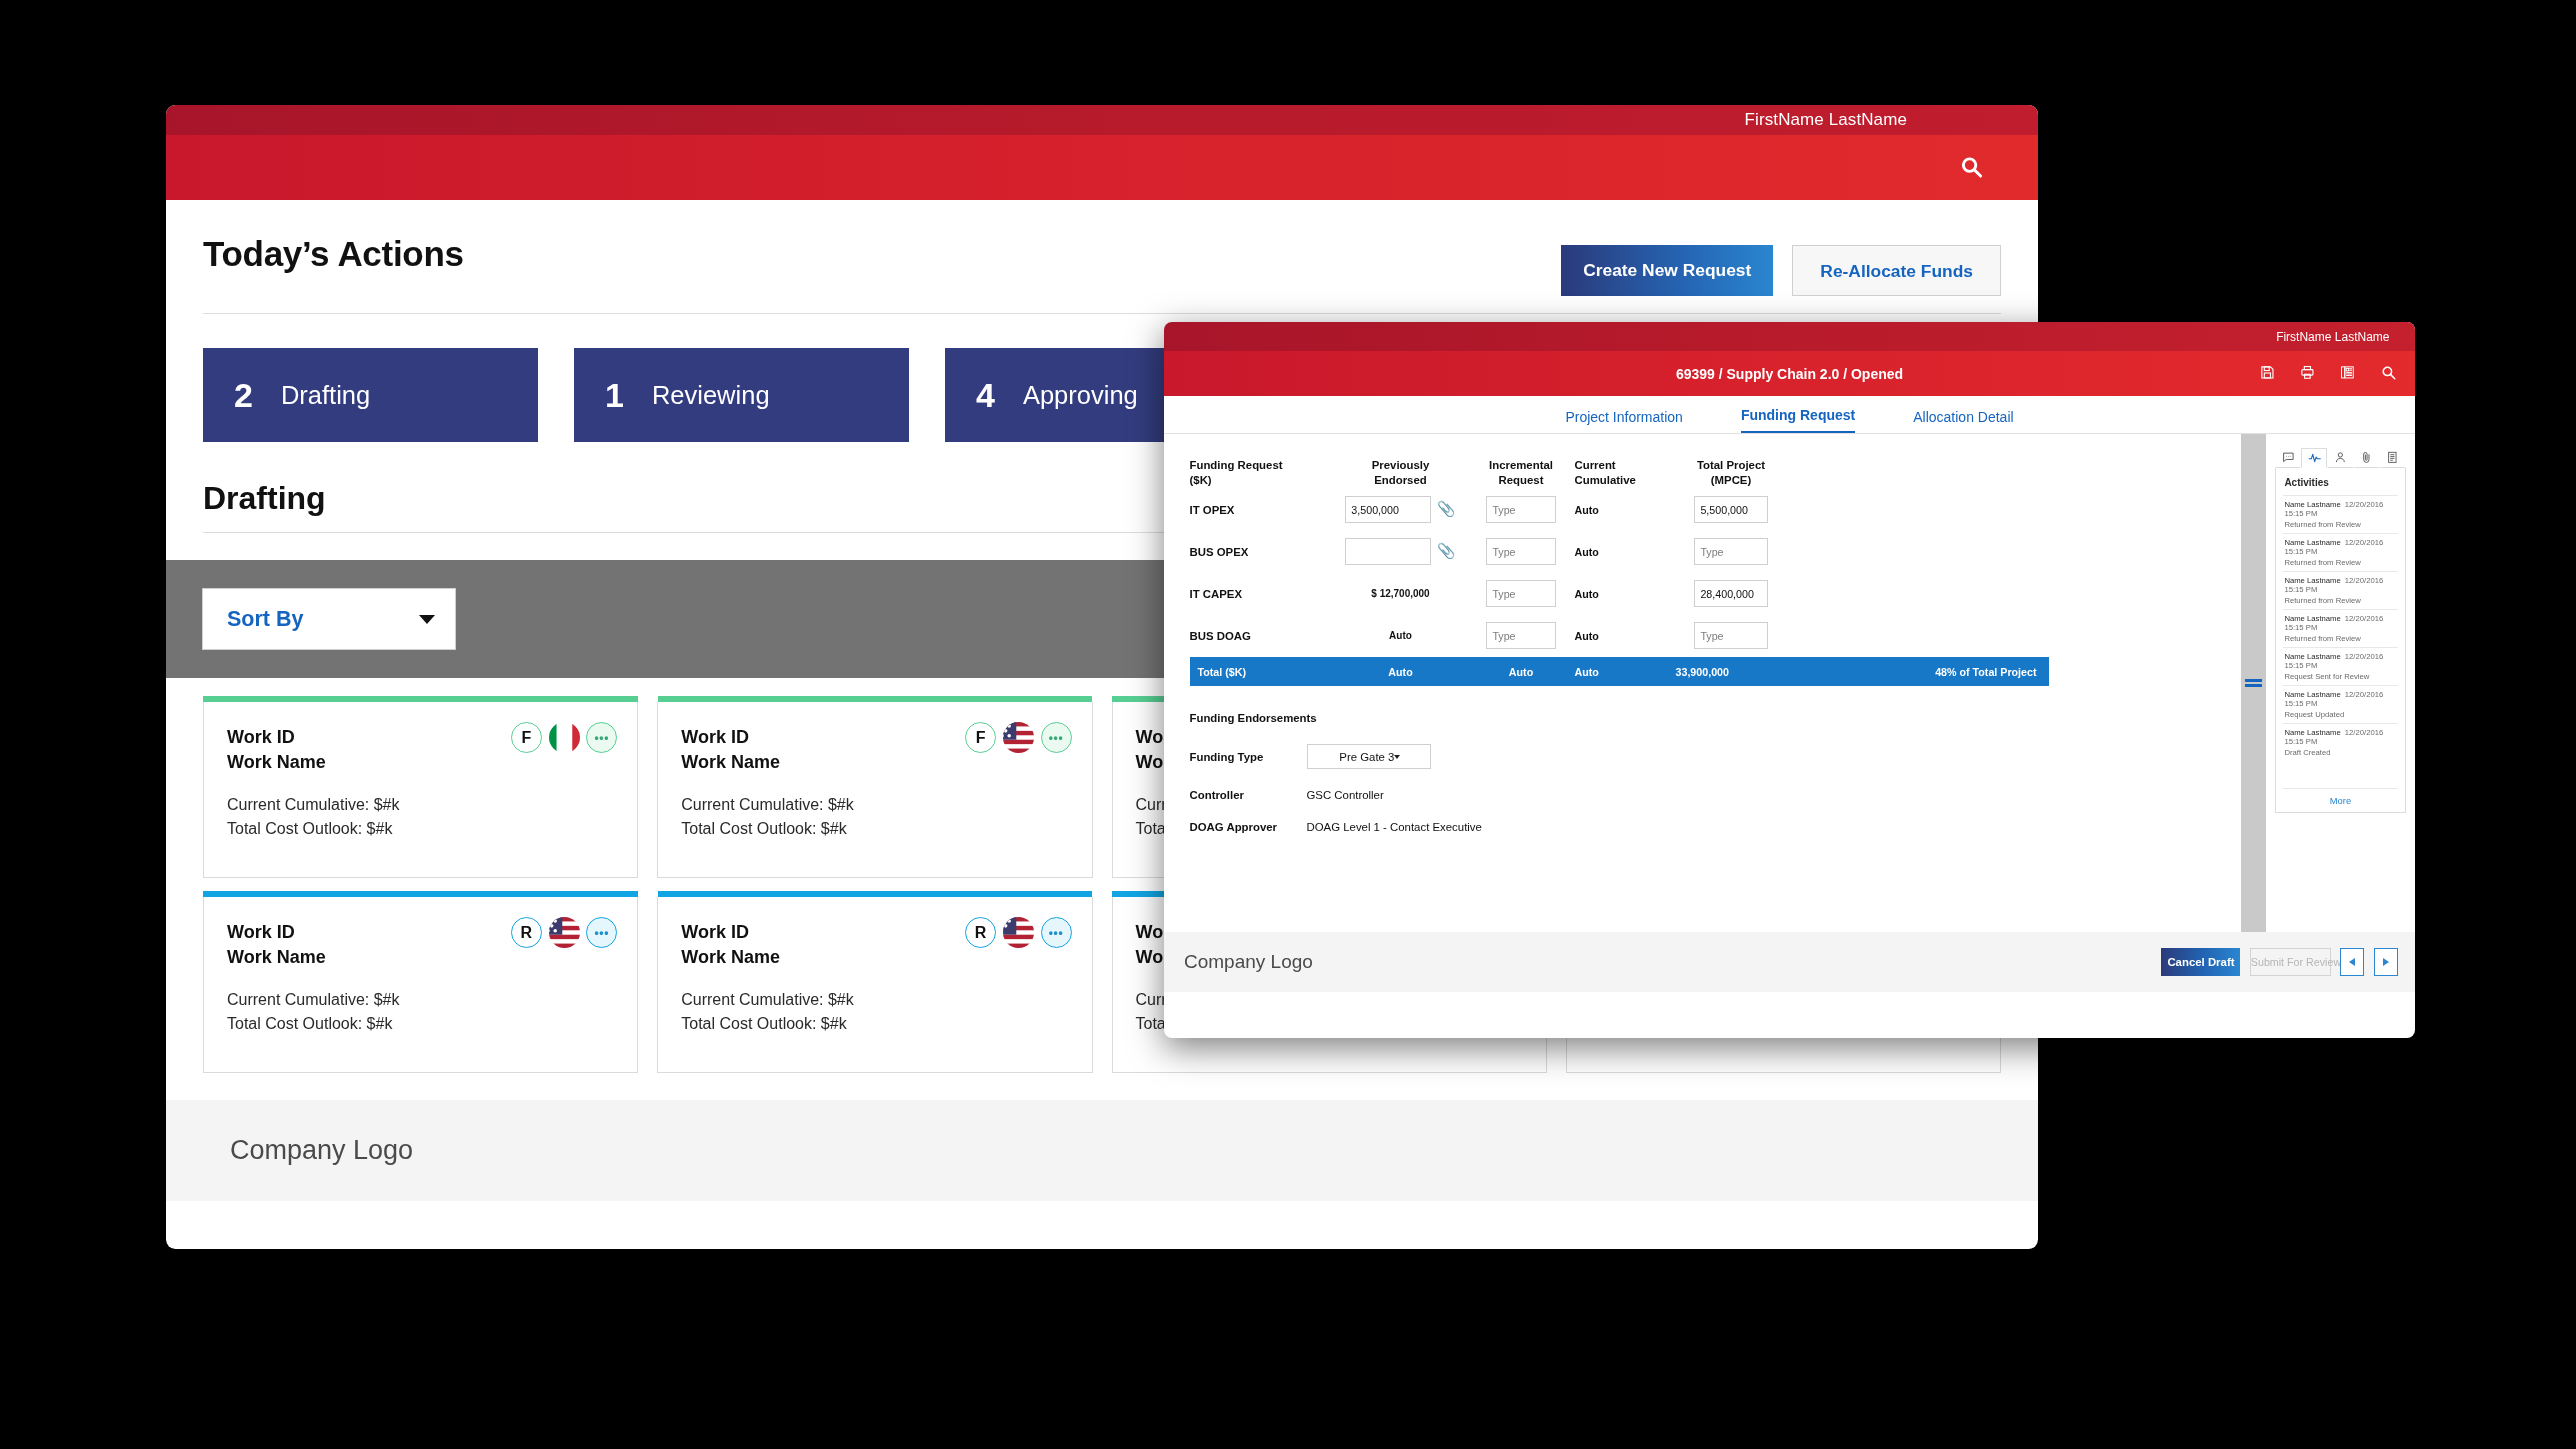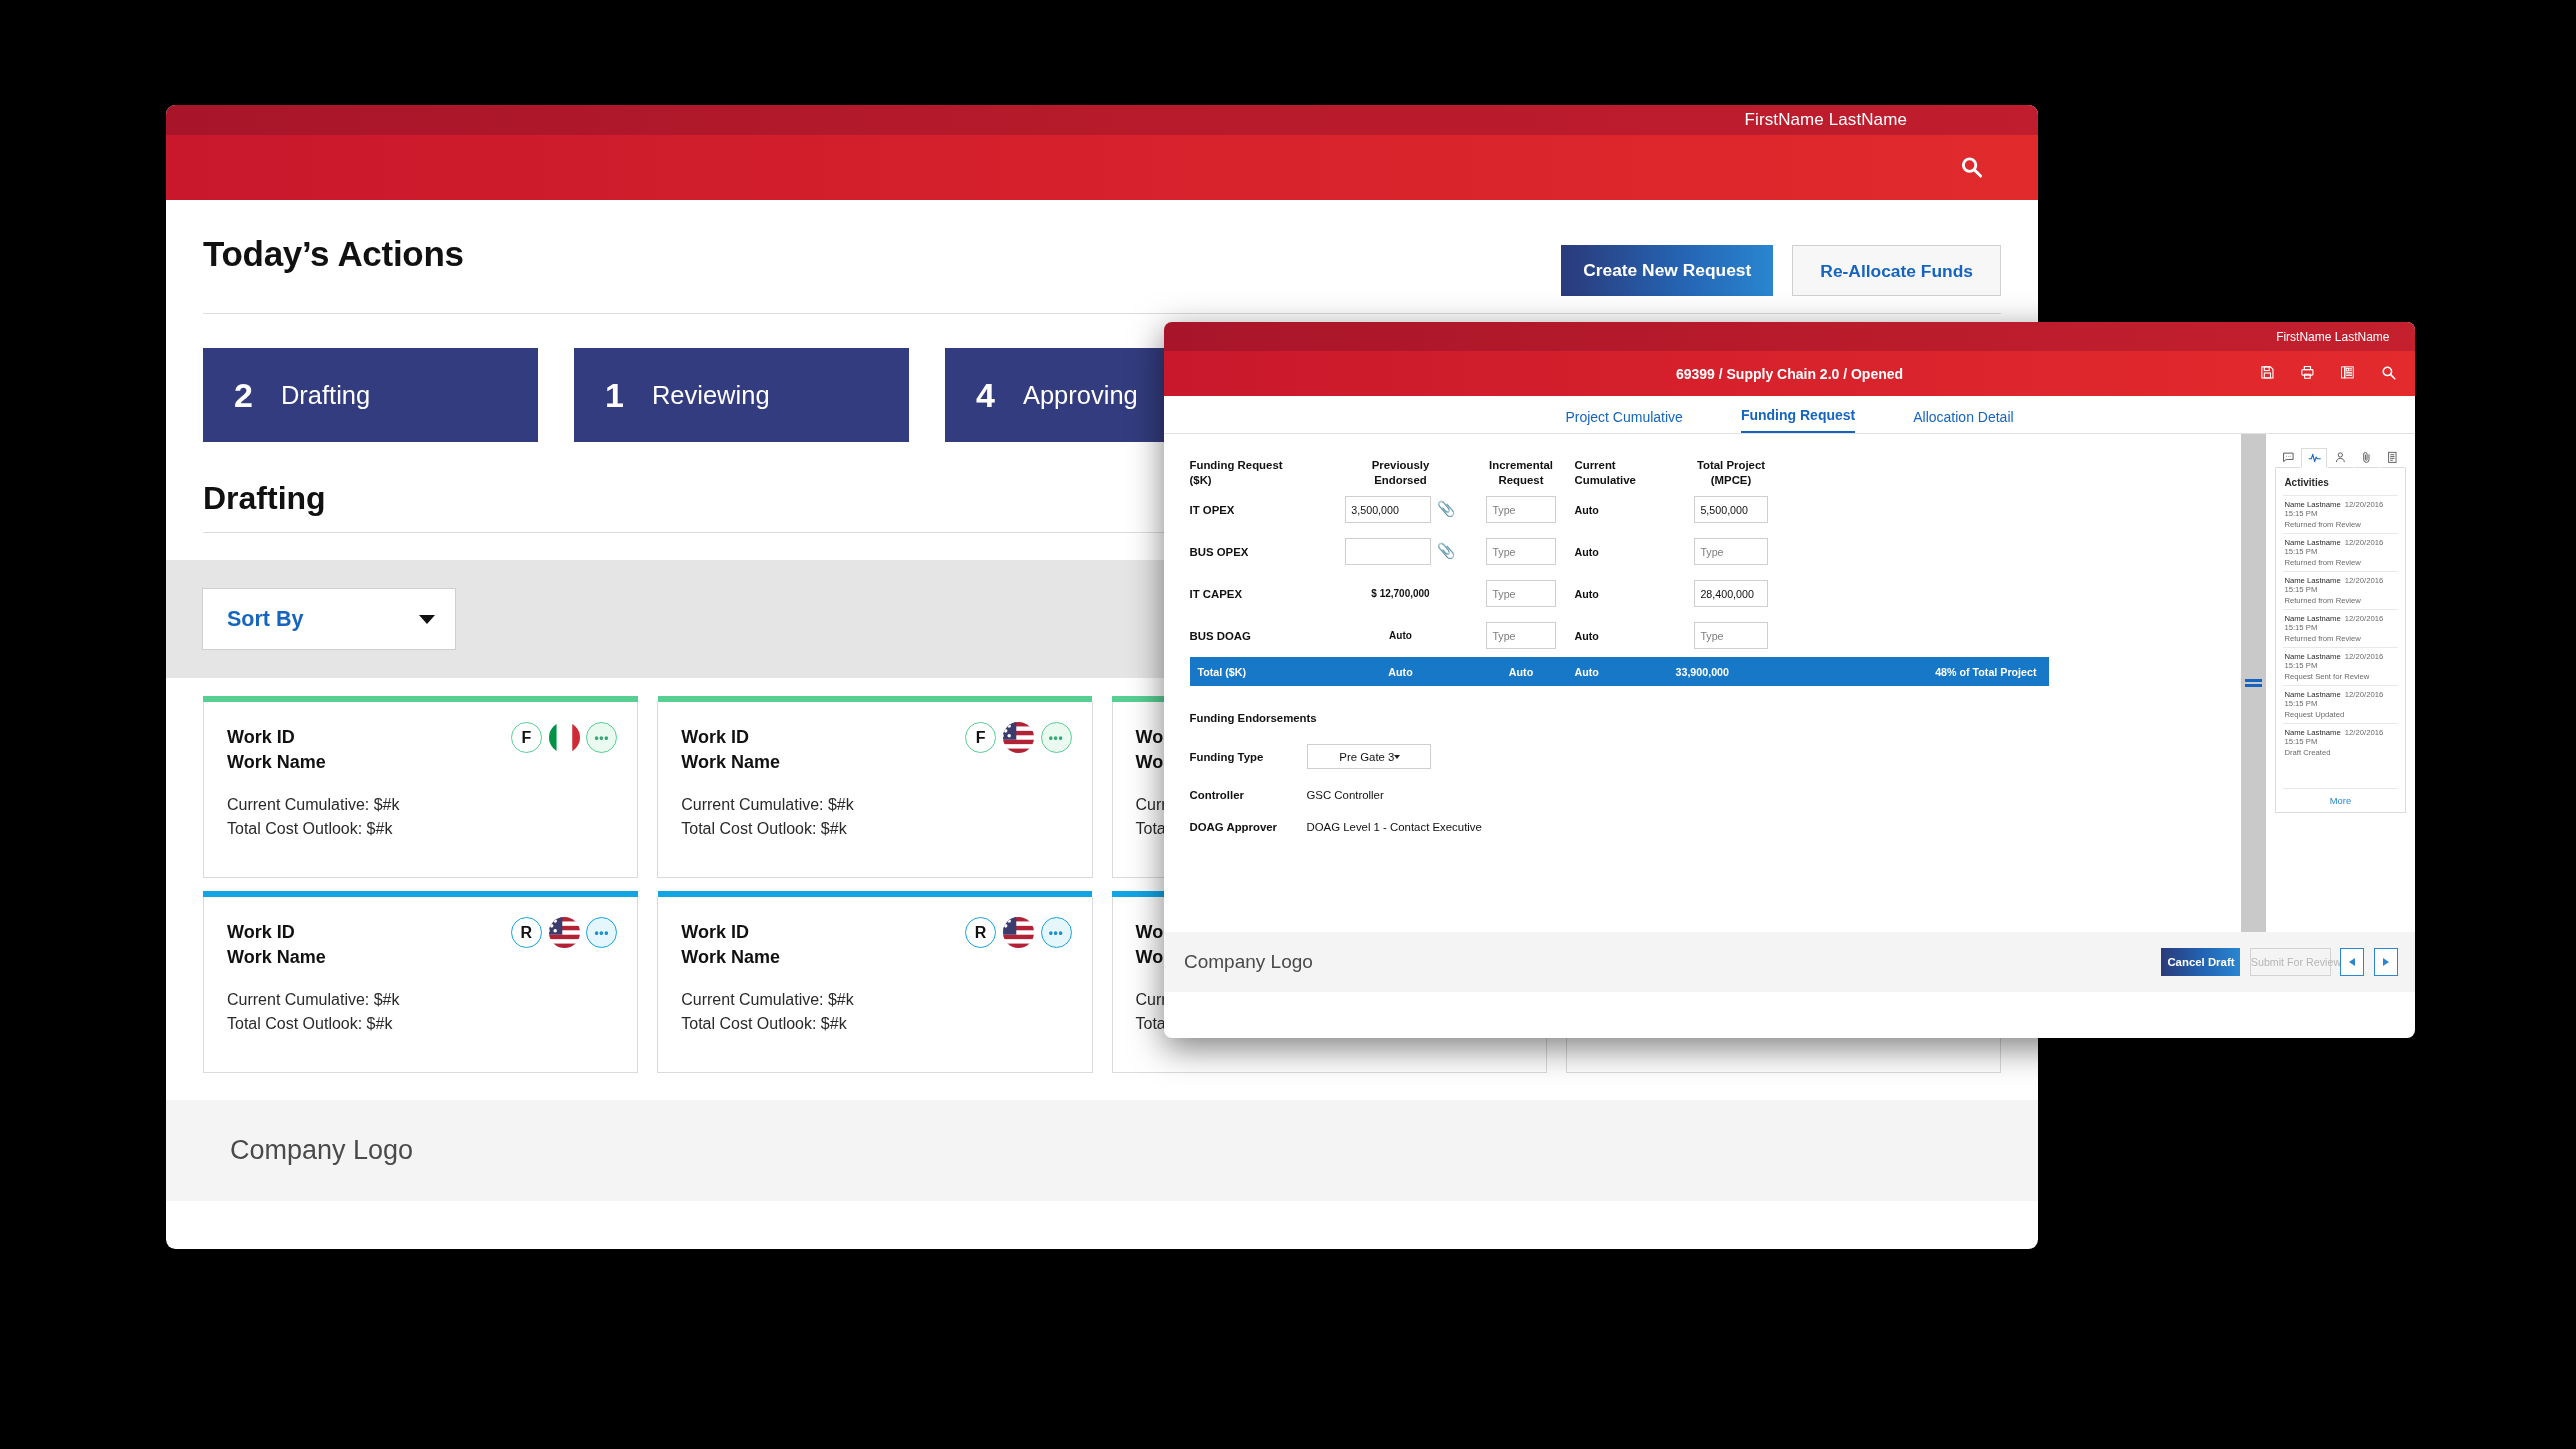--- a/index.html
+++ b/index.html
@@ -49,21 +49,21 @@
   .pill {
     width: 335px; height: 94px; background: #333c7e;
     display: flex; align-items: center; gap: 28px; padding-left: 31px; cursor: pointer;
   }
   .pill-num { color: #fff; font-size: 34px; font-weight: 700; line-height: 1; }
   .pill-label { color: #fff; font-size: 25.5px; font-weight: 300; }
 
   .section-title { font-size: 32px; font-weight: 600; color: #111; margin-top: 38px; }
   .section-rule { height: 1.3px; background: #dcdcdc; margin-top: 14.8px; }
 
-  .filter-strip { background: #e5e5e5; padding: 28px 0 28px 36px; margin: 27px -37px 0 -37px; }
+  .filter-strip { background: #737373; padding: 28px 0 28px 36px; margin: 27px -37px 0 -37px; }
   .sortby {
     width: 254px; height: 62px; background: #fff; border: 0.7px solid #cfcfcf;
     display: flex; align-items: center; justify-content: space-between;
     padding: 0 20px 0 24px; cursor: pointer;
   }
   .sortby span { color: #1565c0; font-size: 21.5px; font-weight: 700; }
   .caret-dn { width: 0; height: 0; border-left: 8px solid transparent; border-right: 8px solid transparent; border-top: 9.4px solid #111; }
 
   .cards-area { background:#fff; padding: 24px 0 0 0; }
   .card-row { display: flex; gap: 19px; margin-bottom: 19px; }
@@ -494,21 +494,21 @@
         <span>
           <svg width="15.4" height="15.4" viewBox="0 0 24 24" fill="none" stroke="#fff" stroke-width="2.4">
             <circle cx="10" cy="10" r="6.5"></circle>
               <line x1="15" y1="15" x2="21.5" y2="21.5" stroke-linecap="round"></line>
           </svg>
         </span>
       </div>
     </div>
 
     <div class="md-tabs">
-      <div class="md-tab">Project Cumulative</div>
+      <div class="md-tab">Project Information</div>
       <div class="md-tab active">Funding Request</div>
       <div class="md-tab">Allocation Detail</div>
     </div>
 
     <div class="md-content">
 
       <div class="md-form">
 
         <div class="fr-table">
 

